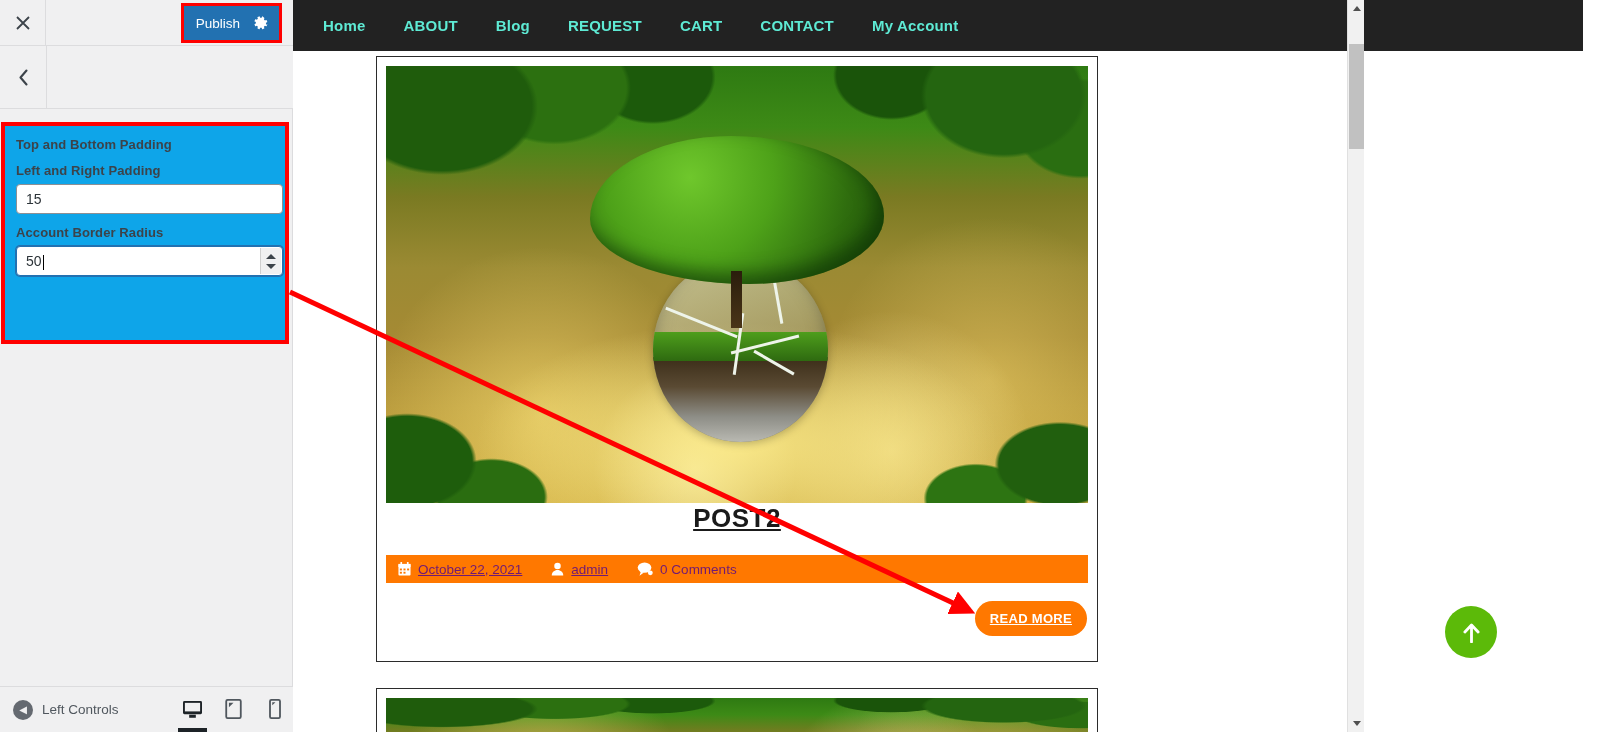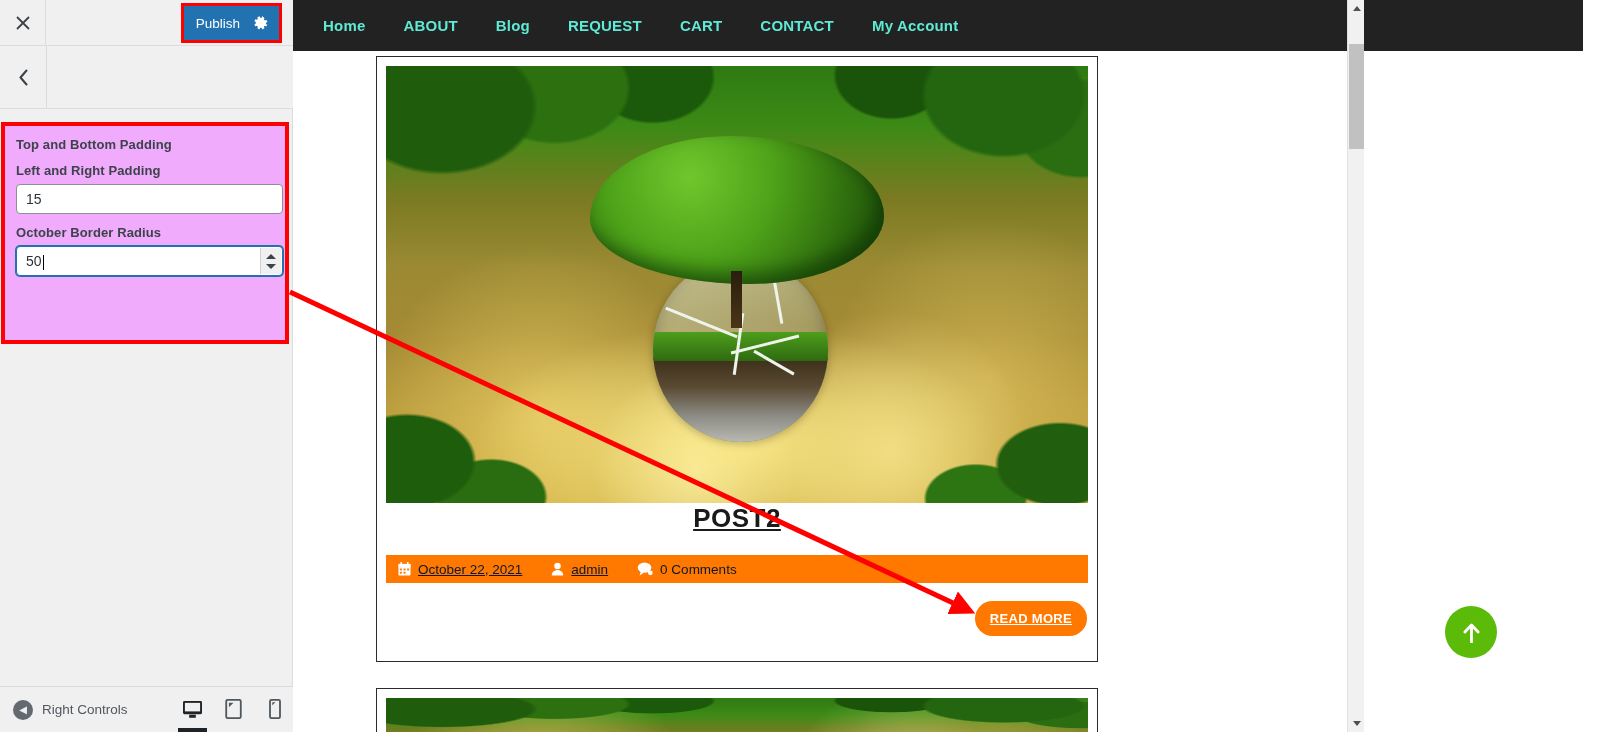--- a/index.html
+++ b/index.html
@@ -67,21 +67,21 @@
     letter-spacing: .2px;
   }
 
   
   #controls-annot {
     position: absolute; left: 1px; top: 122px; width: 288px; height: 222px;
     border: 4px solid #ff0000;
   }
   #controls {
     position: absolute; left: 0; top: 0; width: 100%; height: 100%;
-    padding: 11px 10px 0 11px; background: #f0abfc;
+    padding: 11px 10px 0 11px; background: #0ea5e9;
   }
   .ctl { margin-bottom: 11px; }
   .ctl-label {
     font-size: 13px; color: #3c434a; font-weight: 600;
     margin-bottom: 6px; letter-spacing: .1px;
   }
   .ctl-input {
     width: 267px; height: 30px; background: #fff;
     border: 1px solid #8c8f94; border-radius: 4px;
     font-size: 14px; color: #2c3338; padding: 0 9px;
@@ -215,21 +215,21 @@
     background: linear-gradient(#2a1d0c, #4a3518); }
 
   .post-title {
     position: absolute; left: 0; right: 0; top: 446px; text-align: center;
     font-size: 26px; font-weight: bold; color: #1a1a1a;
     text-decoration: underline; letter-spacing: .5px; cursor: pointer;
   }
   .meta-bar {
     position: absolute; left: 9px; right: 9px; top: 498px; height: 28px;
     background: #ff7800; display: flex; align-items: center; padding-left: 12px;
-    gap: 5px; color: #0f172a; font-size: 13.5px;
+    gap: 5px; color: #701a75; font-size: 13.5px;
   }
   .meta-item { display: flex; align-items: center; gap: 7px; margin-right: 24px; }
   .meta-item .txt-link { text-decoration: underline; cursor: pointer; }
   .read-more {
     position: absolute; right: 10px; top: 544px;
     background: #ff7800; color: #fff; font-size: 13px; font-weight: bold;
     padding: 10px 15px; border-radius: 50px; cursor: pointer;
     text-decoration: underline; letter-spacing: .3px;
   }
 
@@ -299,38 +299,38 @@
         </div>
 
         <div class="ctl">
           <div class="ctl-label">Left and Right Padding</div>
           <div class="ctl-input">
             <span>15</span>
           </div>
         </div>
 
         <div class="ctl">
-          <div class="ctl-label">October Border Radius</div>
+          <div class="ctl-label">Account Border Radius</div>
           <div class="ctl-input number">
             <span>50</span>
               <span class="caret"></span>
             <span class="spinner">
               <span class="spin-up"></span>
               <span class="spin-dn"></span>
             </span>
           </div>
         </div>
 
       </div>
     </div>
 
     <div id="sidebar-footer">
       <div id="hide-controls">
         <span id="hide-ico">◀</span>
-        <span id="hide-lbl">Right Controls</span>
+        <span id="hide-lbl">Left Controls</span>
       </div>
       <div id="device-btns">
         <div class="dev-btn active">
           <svg width="21" height="19" viewBox="0 0 22 20">
             <rect x="1" y="1" width="20" height="14" rx="1.5" fill="#1d2327"></rect>
             <rect x="3" y="3" width="16" height="9" fill="#f0f0f1"></rect>
             <rect x="7.5" y="15.5" width="7" height="3.2" fill="#1d2327"></rect>
           </svg>
         </div>
         <div class="dev-btn">

